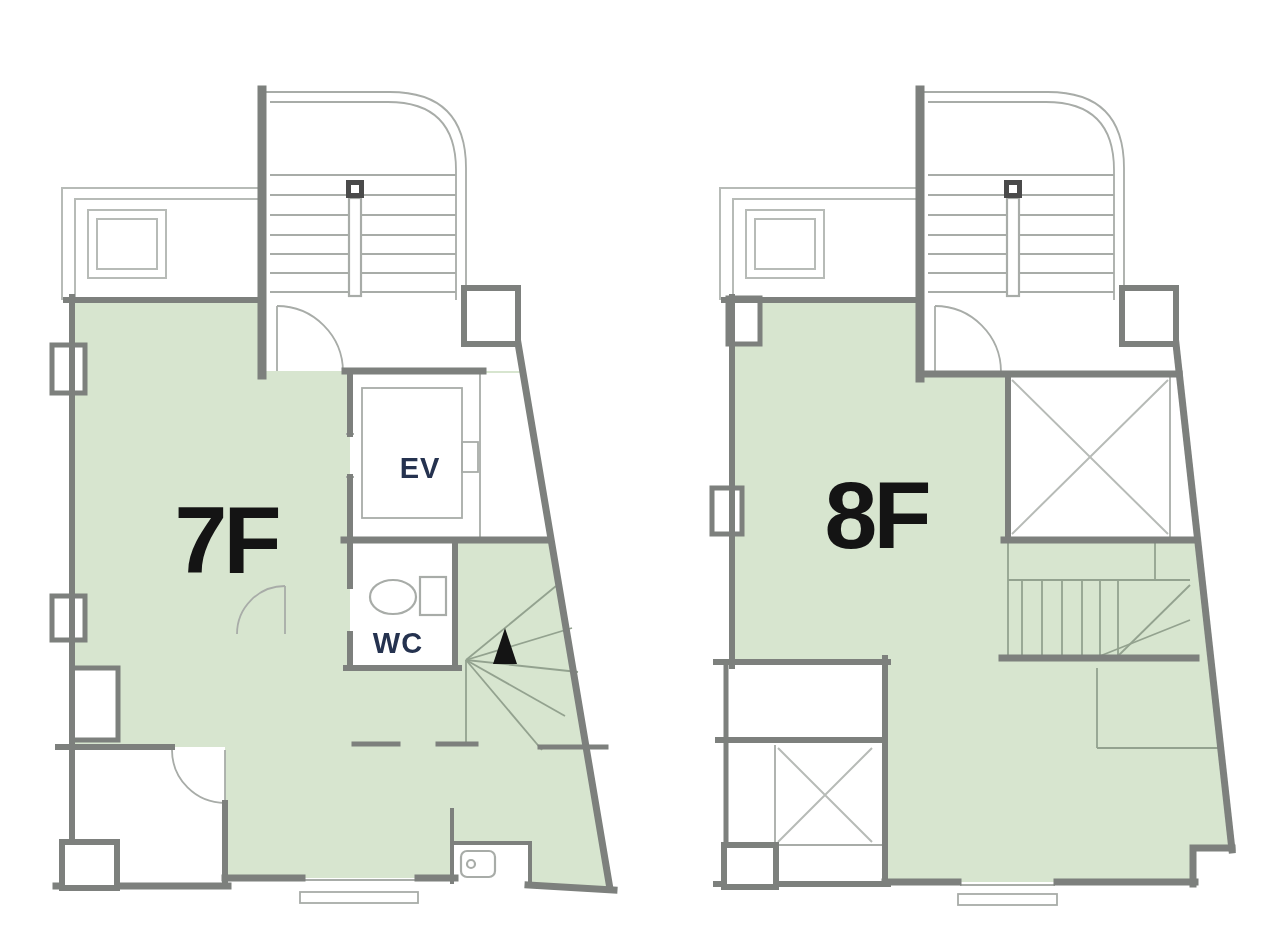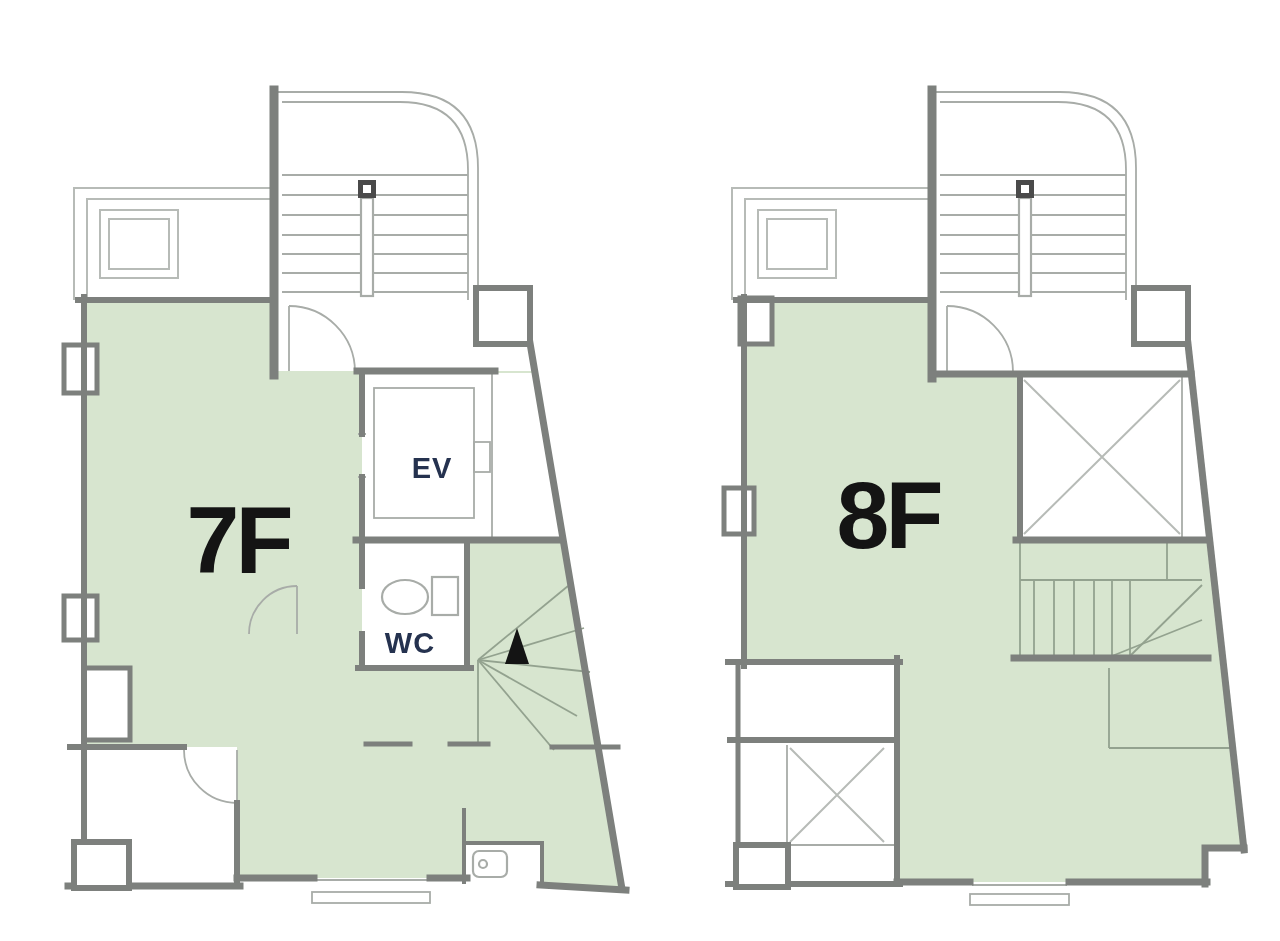--- a/index.html
+++ b/index.html
@@ -6,21 +6,21 @@
     --green:#d7e5cf;
     --wall:#7d807d;
     --thin:#a8aca8;
     --balc:#b7bbb7;
     --stairline:#93a28f;
     --floorlabel:#141414;
     --roomlabel:#25324f;
     --bg:#ffffff;
   }
   html,body{margin:0;padding:0;background:var(--bg);}
-  .stage{width:1218px;height:941px;position:relative;background:var(--bg);margin-left:12px;}
+  .stage{width:1218px;height:941px;position:relative;background:var(--bg);}
   svg{display:block;}
   .green{fill:var(--green);stroke:none;}
   .white{fill:#ffffff;stroke:none;}
   .wall{stroke:var(--wall);fill:none;stroke-linecap:square;}
   .w4{stroke-width:4;} .w5{stroke-width:5;} .w6{stroke-width:6;} .w7{stroke-width:7;} .w9{stroke-width:9;}
   .thin{stroke:var(--thin);stroke-width:1.8;fill:none;}
   .balc{stroke:var(--balc);stroke-width:2;fill:none;}
   .gline{stroke:var(--stairline);stroke-width:1.8;fill:none;}
   .colbox{fill:#ffffff;stroke:var(--wall);stroke-width:6;}
   .colbox5{fill:#ffffff;stroke:var(--wall);stroke-width:5;}

